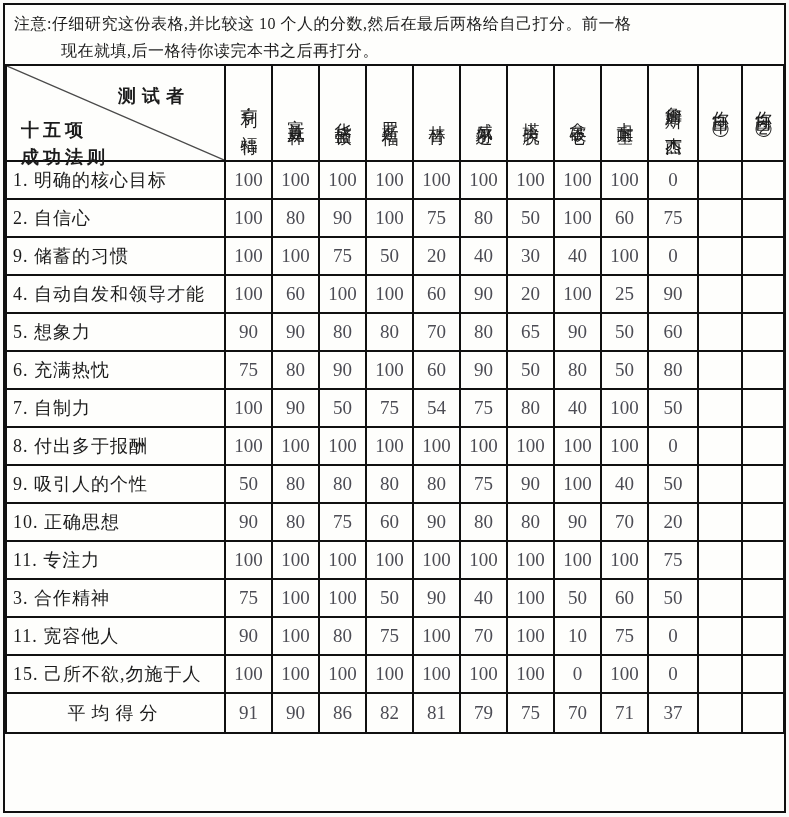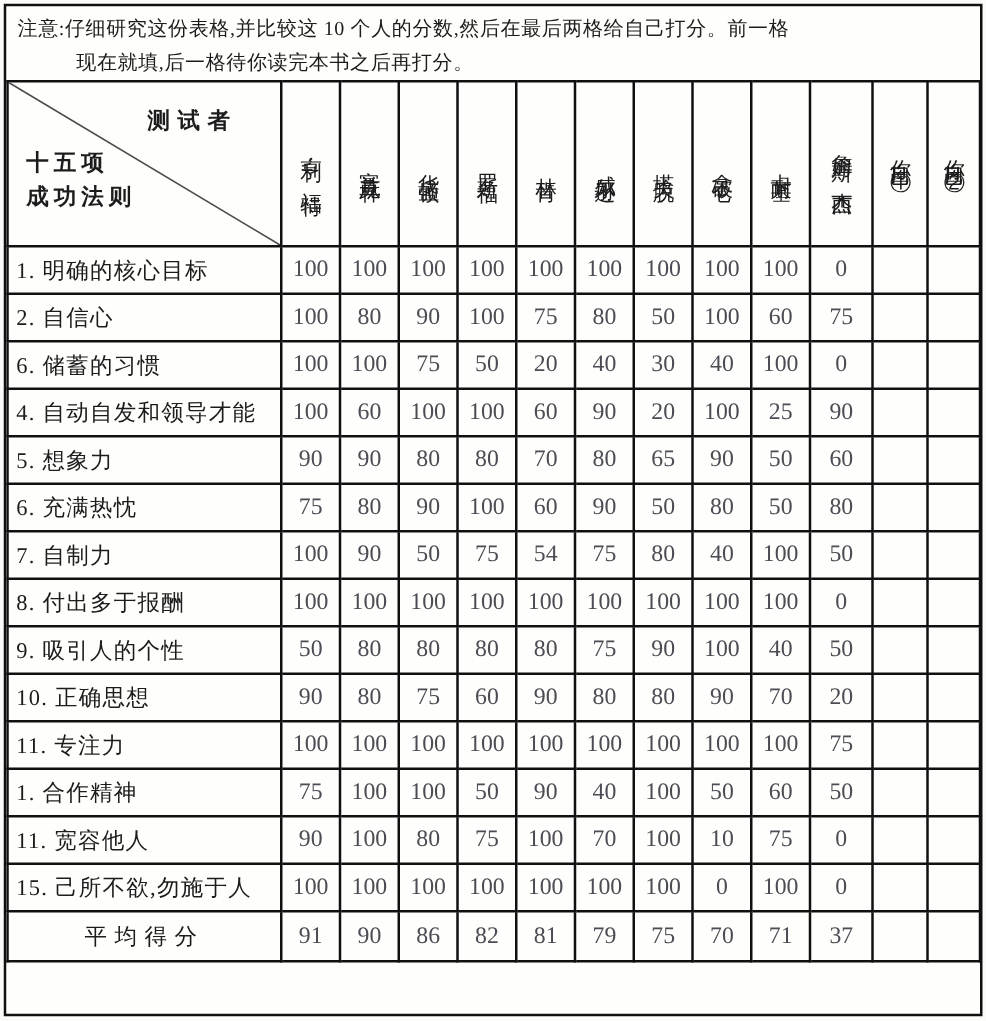--- a/index.html
+++ b/index.html
@@ -27,21 +27,21 @@
   }
   .note-line2 { padding-left: 47px; }
 
   table {
     border-collapse: collapse;
     table-layout: fixed;
     width: 779px;
   }
   th, td { border: 2px solid #101010; padding: 0; }
 
-  thead tr { height: 132px; }
+  thead tr { height: 96px; }
   tbody tr { height: 38px; }
   tbody tr.summary { height: 40px; }
 
   .corner { position: relative; }
   .corner svg { position: absolute; left: 0; top: 0; width: 100%; height: 100%; }
   .corner .c-tr {
     position: absolute; top: 18px; right: 34px;
     font-size: 18px; letter-spacing: 6px;
   }
   .corner .c-bl1 {
@@ -156,21 +156,21 @@
           <td class="score">75</td>
           <td class="score">80</td>
           <td class="score">50</td>
           <td class="score">100</td>
           <td class="score">60</td>
           <td class="score">75</td>
           <td class="score"></td>
           <td class="score"></td>
         </tr>
         <tr>
-          <td class="label">6. 储蓄的习惯</td>
+          <td class="label">9. 储蓄的习惯</td>
           <td class="score">100</td>
           <td class="score">100</td>
           <td class="score">75</td>
           <td class="score">50</td>
           <td class="score">20</td>
           <td class="score">40</td>
           <td class="score">30</td>
           <td class="score">40</td>
           <td class="score">100</td>
           <td class="score">0</td>
@@ -291,21 +291,21 @@
           <td class="score">100</td>
           <td class="score">100</td>
           <td class="score">100</td>
           <td class="score">100</td>
           <td class="score">100</td>
           <td class="score">75</td>
           <td class="score"></td>
           <td class="score"></td>
         </tr>
         <tr>
-          <td class="label">1. 合作精神</td>
+          <td class="label">3. 合作精神</td>
           <td class="score">75</td>
           <td class="score">100</td>
           <td class="score">100</td>
           <td class="score">50</td>
           <td class="score">90</td>
           <td class="score">40</td>
           <td class="score">100</td>
           <td class="score">50</td>
           <td class="score">60</td>
           <td class="score">50</td>

